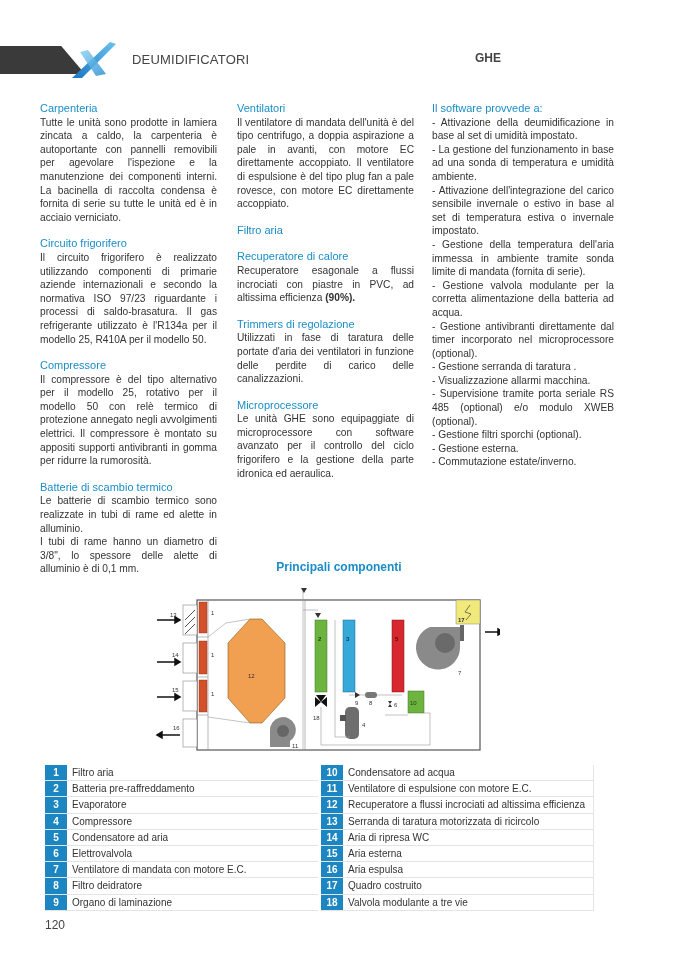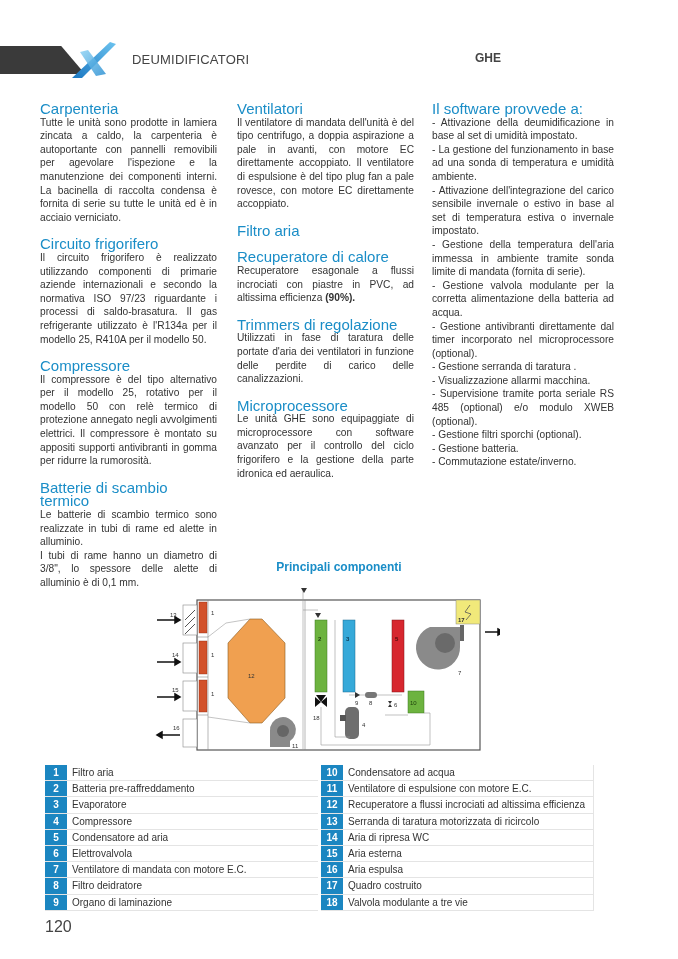--- a/index.html
+++ b/index.html
@@ -10,39 +10,39 @@
       clip-path: polygon(0 0, 72% 0, 100% 100%, 0 100%); }
     .header-logo { position: absolute; left: 60px; top: 2px; width: 60px; height: 40px; }
     .header-title { position: absolute; left: 132px; top: 14px; font-size: 13px; color: #444; letter-spacing: 0.2px; }
     .header-code { position: absolute; right: 62px; top: 13px; font-size: 12px; font-weight: bold; color: #444; }
 
     .col { position: absolute; top: 102px; font-size: 10.2px; line-height: 13.6px; color: #333; }
     .col1 { left: 40px; width: 177px; }
     .col2 { left: 237px; width: 177px; }
     .col3 { left: 432px; width: 182px; }
     .section { margin-bottom: 13px; }
-    .sec-title { color: #1a8dc7; font-size: 15px; }
+    .sec-title { color: #1a8dc7; font-size: 11px; }
     .sec-body { text-align: justify; }
     .sw-item { text-align: justify; }
 
     .diagram-title { position: absolute; top: 560px; left: 0; width: 678px; text-align: center;
       font-size: 12px; font-weight: bold; color: #1a8dc7; }
     .diagram { position: absolute; left: 140px; top: 585px; width: 360px; height: 170px; }
 
     .legend { position: absolute; top: 765px; left: 45px; width: 547px; }
     .legend-col { position: absolute; top: 0; width: 273px; }
     .legend-col.left { left: 0; }
     .legend-col.right { left: 276px; }
     .legend-row { display: flex; height: 16.2px; border-bottom: 1px solid #e4e4e4; align-items: center; }
     .legend-num { width: 22px; height: 100%; background: #1b86c1; color: #fff; font-weight: bold; font-size: 10px;
       display: flex; align-items: center; justify-content: center; }
     .legend-label { padding-left: 5px; font-size: 10px; color: #333; white-space: nowrap; }
     .legend-col.right .legend-row { border-right: 1px solid #e4e4e4; }
 
-    .page-number { position: absolute; top: 918px; left: 45px; font-size: 16px; color: #444; }
+    .page-number { position: absolute; top: 918px; left: 45px; font-size: 12px; color: #444; }
   </style>
 </head>
 <body>
 
 <div class="header">
   <div class="header-bar"></div>
   <svg class="header-logo" viewBox="0 0 60 40">
     <defs>
       <linearGradient id="lg1" x1="0" y1="1" x2="1" y2="0">
         <stop offset="0" stop-color="#1a77c2"></stop>
@@ -107,21 +107,21 @@
   <div class="sw-item">- Attivazione della deumidificazione in base al set di umidità impostato.</div>
   <div class="sw-item">- La gestione del funzionamento in base ad una sonda di temperatura e umidità ambiente.</div>
   <div class="sw-item">- Attivazione dell'integrazione del carico sensibile invernale o estivo in base al set di temperatura estiva o invernale impostato.</div>
   <div class="sw-item">- Gestione della temperatura dell'aria immessa in ambiente tramite sonda limite di mandata (fornita di serie).</div>
   <div class="sw-item">- Gestione valvola modulante per la corretta alimentazione della batteria ad acqua.</div>
   <div class="sw-item">- Gestione antivibranti direttamente dal timer incorporato nel microprocessore (optional).</div>
   <div class="sw-item">- Gestione serranda di taratura .</div>
   <div class="sw-item">- Visualizzazione allarmi macchina.</div>
   <div class="sw-item">- Supervisione tramite porta seriale RS 485 (optional) e/o modulo XWEB (optional).</div>
   <div class="sw-item">- Gestione filtri sporchi (optional).</div>
-  <div class="sw-item">- Gestione batteria.</div>
+  <div class="sw-item">- Gestione esterna.</div>
   <div class="sw-item">- Commutazione estate/inverno.</div>
 </div>
 
 <div class="diagram-title">Principali componenti</div>
 
 <svg class="diagram" viewBox="0 0 360 170" font-family="Liberation Sans, sans-serif" font-size="6">
 
   <rect x="57" y="15" width="283" height="150" fill="#fff" stroke="#555" stroke-width="1.2"></rect>
 
   <line x1="68" y1="15" x2="68" y2="165" stroke="#888" stroke-width="0.6"></line>

